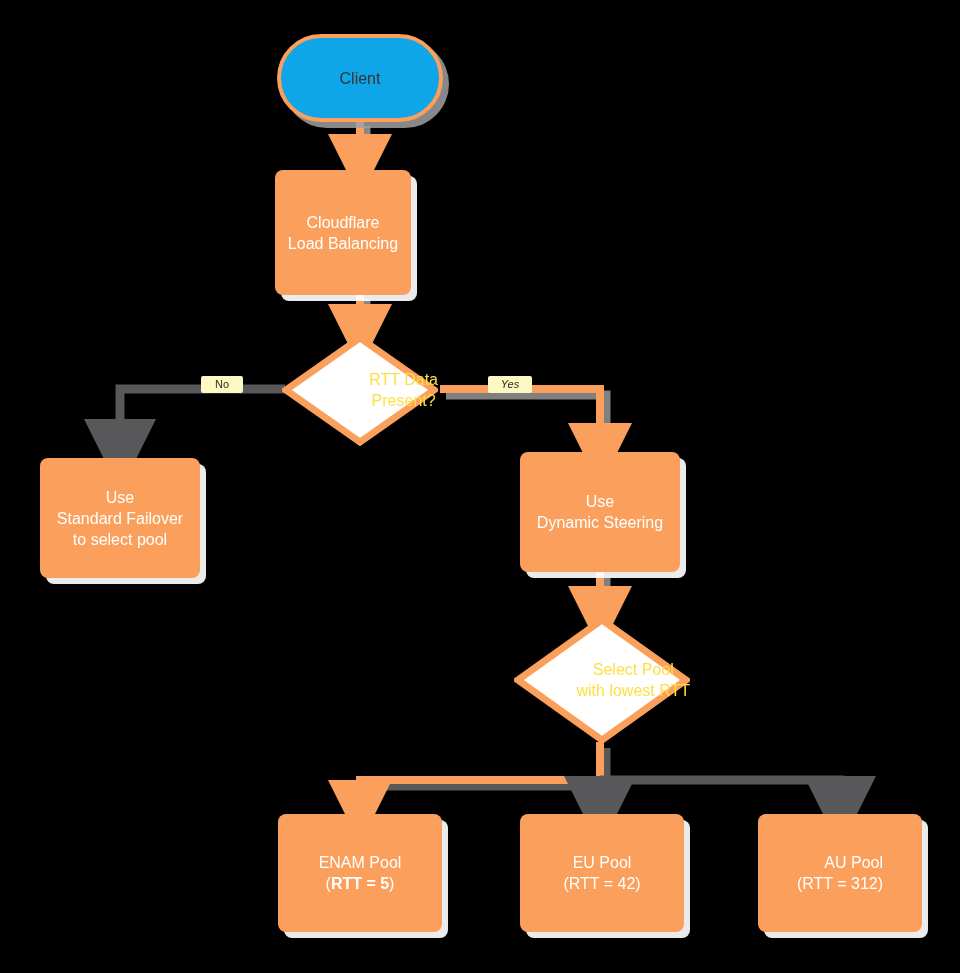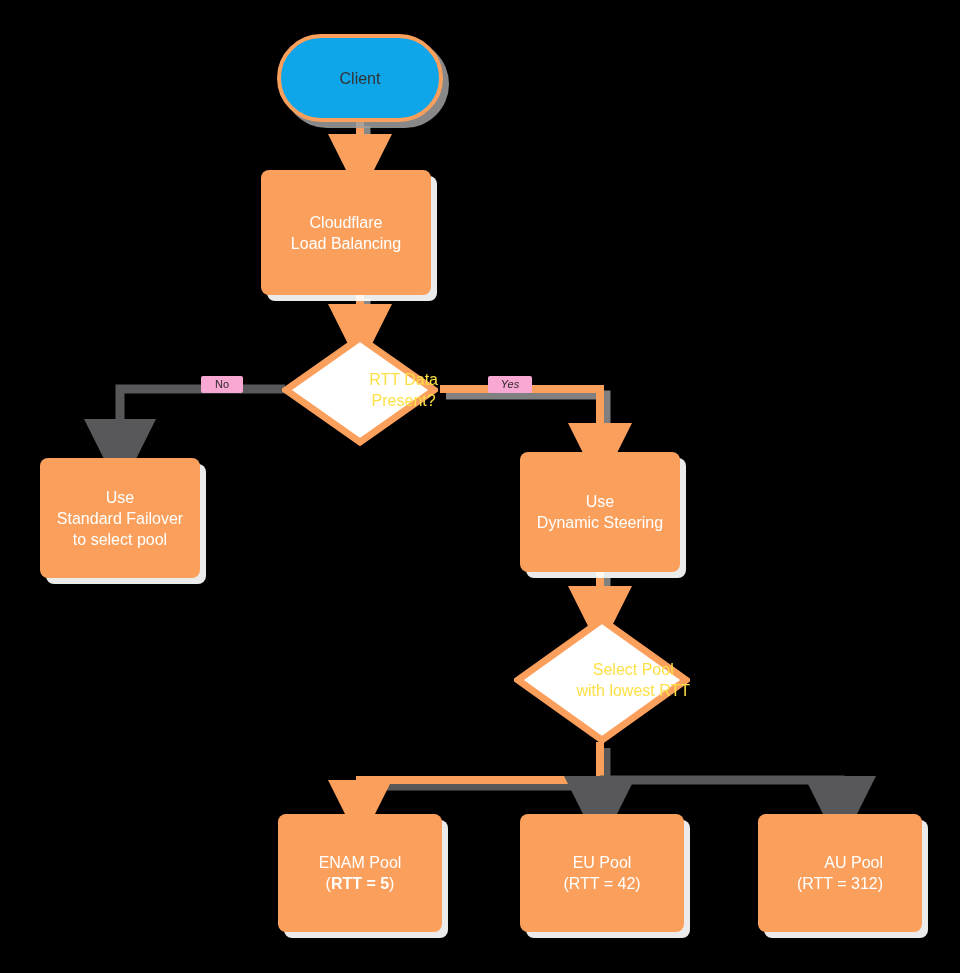--- a/index.html
+++ b/index.html
@@ -64,21 +64,21 @@
     display: flex;
     align-items: center;
     justify-content: flex-end;
     text-align: center;
     color: #fde047;
     font-size: 16px;
     line-height: 21px;
   }
   .edge-label {
     position: absolute;
-    background: #f9a8d4;
+    background: #fef9c3;
     color: #2b2b2b;
     font-size: 11px;
     line-height: 13px;
     padding: 2px 5px;
     border-radius: 2px;
     text-align: center;
     white-space: nowrap;
   }
   .bold {
     font-weight: bold;
@@ -140,21 +140,21 @@
       <path d="M600,780 L840,780 L840,812" stroke="#58585A" stroke-width="9" fill="none" stroke-linejoin="miter" marker-end="url(#arrow-gray)"></path>
     </g>
   </svg>
 
   <div class="node node-stadium" style="left:277px; top:34px; width:166px; height:88px;">
     <span>
       <span class="nline">Client</span>
     </span>
   </div>
 
-  <div class="node node-box" style="left:261px; top:170px; width:170px; height:125px;">
+  <div class="node node-box" style="left:275px; top:170px; width:136px; height:125px;">
     <span>
       <span class="nline">Cloudflare</span>
       <span class="nline">Load Balancing</span>
     </span>
   </div>
 
   <div class="diamond-wrap" style="left:282px; top:334px; width:156px; height:112px;">
     <svg class="diamond-shape" viewBox="0 0 156 112">
       <polygon points="78,4 152,56 78,108 4,56" fill="#FFFFFF" stroke="#FBA05C" stroke-width="7"></polygon>
     </svg>

